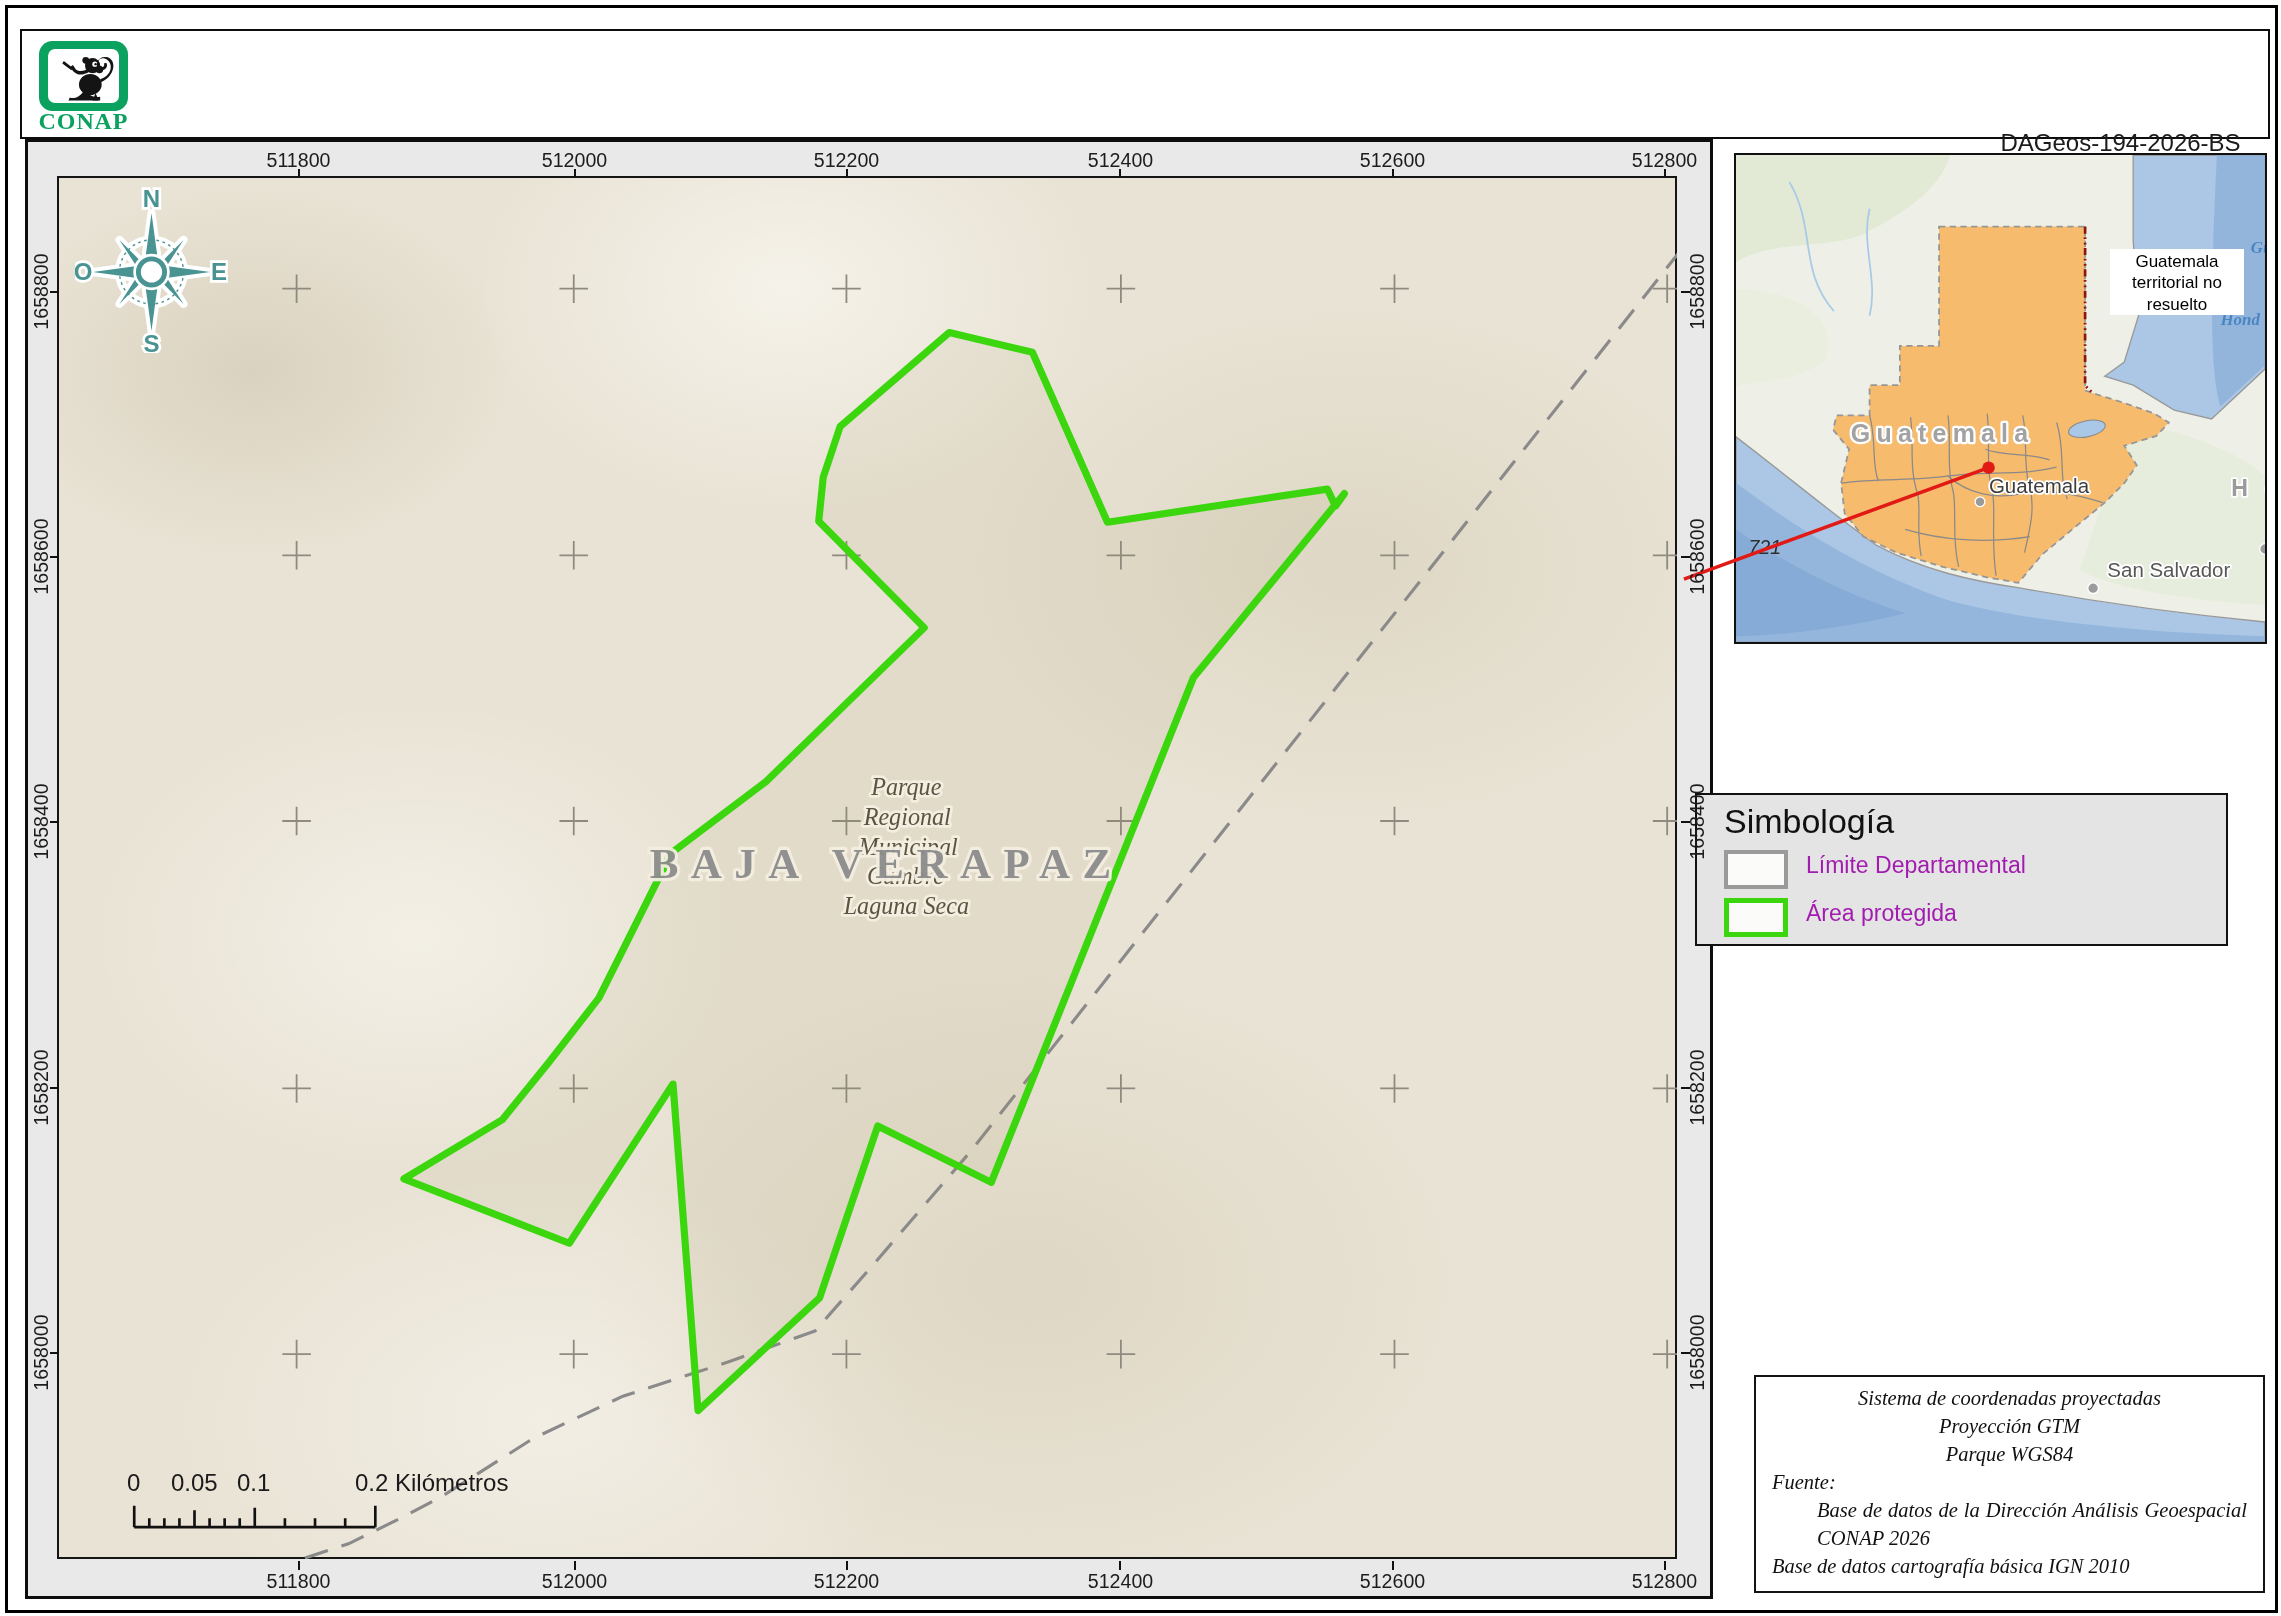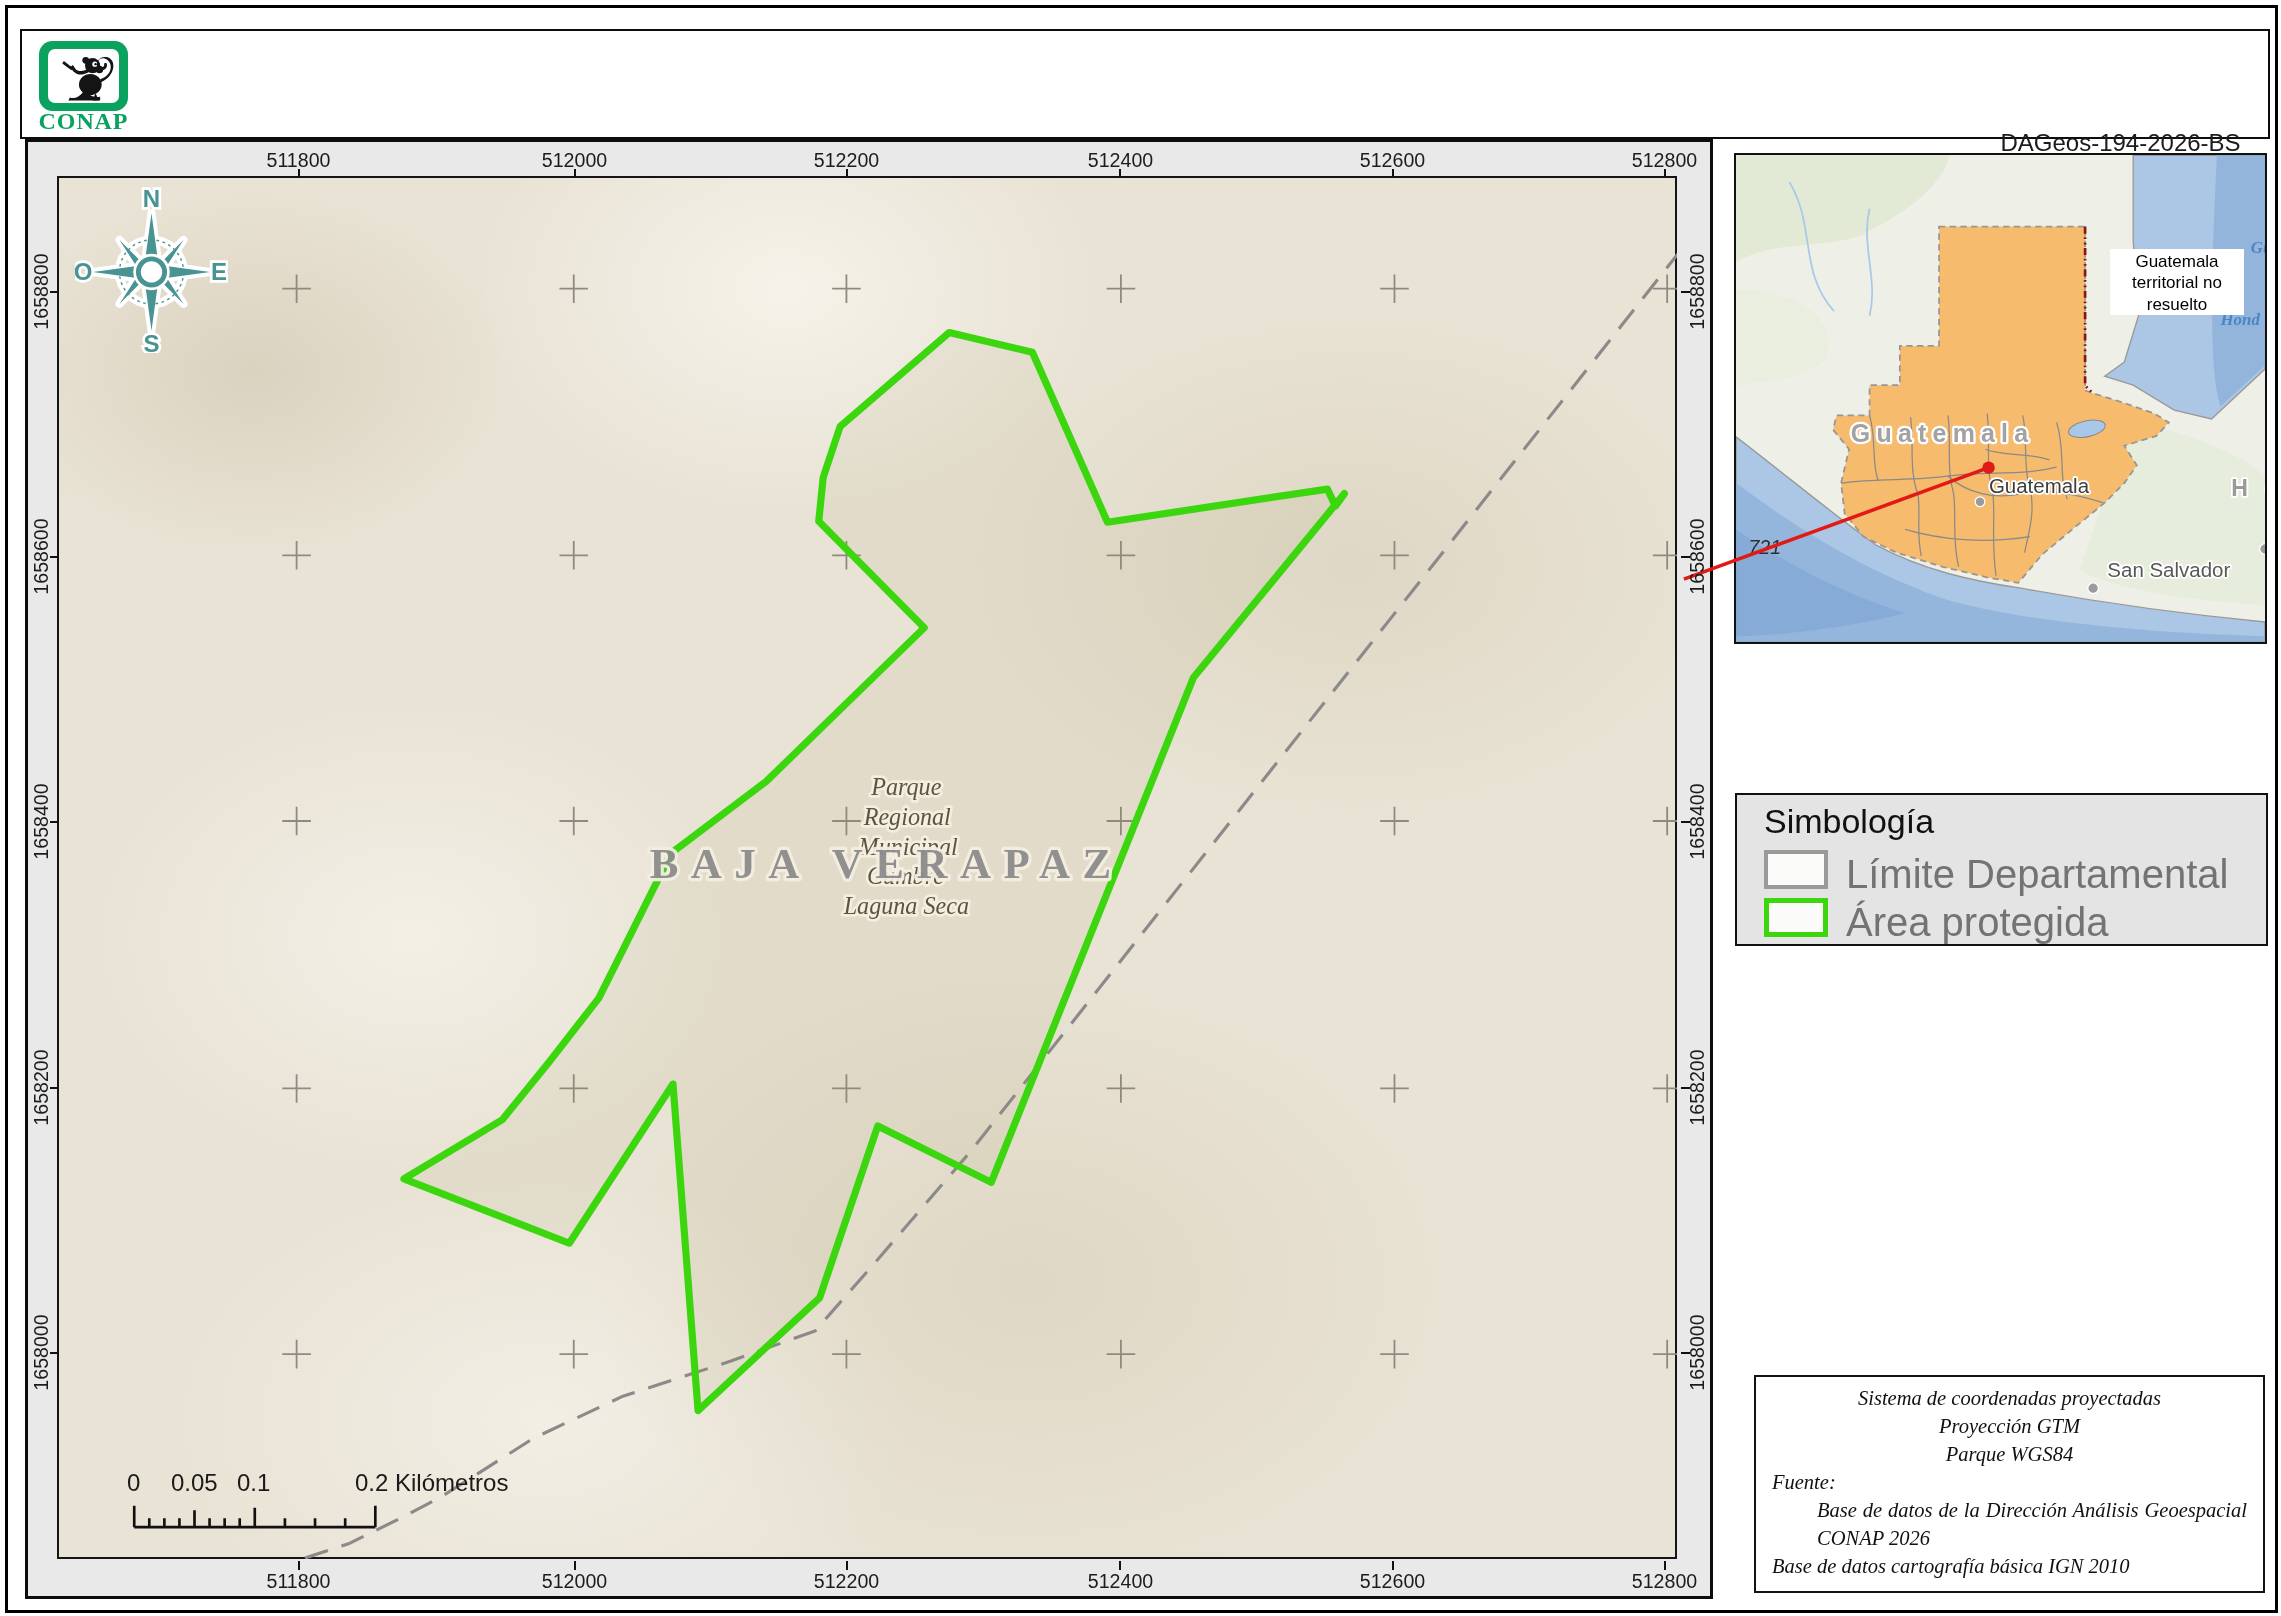--- a/index.html
+++ b/index.html
@@ -35,26 +35,26 @@
   
   #scalebar-labels{position:absolute;left:0;top:1469px;width:535px;height:27px;font-size:24px;color:#1a1a1a;}
   #scalebar-labels span{position:absolute;}
   #scalebar-svg{position:absolute;left:0px;top:1497px;}
   
   #inset{position:absolute;left:1734px;top:153px;width:529px;height:487px;border:2.7px solid #111;
          box-sizing:content-box;background:#eef0e7;}
   #diferendo-box{position:absolute;left:374px;top:94px;width:134px;height:66px;background:#fff;
                  font-size:17px;line-height:21.4px;text-align:center;color:#000;padding-top:1.8px;box-sizing:border-box;}
   
-  #legend{position:absolute;left:1735px;top:793px;width:533px;height:153px;border:2.7px solid #111;
+  #legend{position:absolute;left:1695px;top:793px;width:533px;height:153px;border:2.7px solid #111;
           background:#e4e4e4;box-sizing:border-box;}
   #legend-title{position:absolute;left:27px;top:7.1px;font-size:34px;color:#111;}
   .legend-row{position:absolute;left:27px;height:43px;}
   .legend-swatch{position:absolute;left:0;top:0;width:64px;height:39px;background:#fbfbfa;box-sizing:border-box;}
-  .legend-label{position:absolute;left:82px;top:1.8px;font-size:40px;color:#737373;white-space:nowrap;}
+  .legend-label{position:absolute;left:82px;top:1.8px;font-size:23px;color:#a21caf;white-space:nowrap;}
   
   #info-box{position:absolute;left:1754px;top:1375px;width:511px;height:218px;border:2.7px solid #131313;
             background:#fff;box-sizing:border-box;font-family:"Liberation Serif",serif;
             font-weight:normal;font-style:italic;font-size:20.5px;line-height:28px;color:#111;
             padding:7.1px 16px;}
   .ctr{text-align:center;}
   .just{text-align:justify;margin-left:45px;}
   #red-overlay{position:absolute;left:0;top:0;width:2281px;height:1616px;pointer-events:none;}
   svg text.halo{paint-order:stroke;stroke:#f3eee0;stroke-linejoin:round;}
   svg text.halow{paint-order:stroke;stroke:#ffffff;stroke-linejoin:round;}

